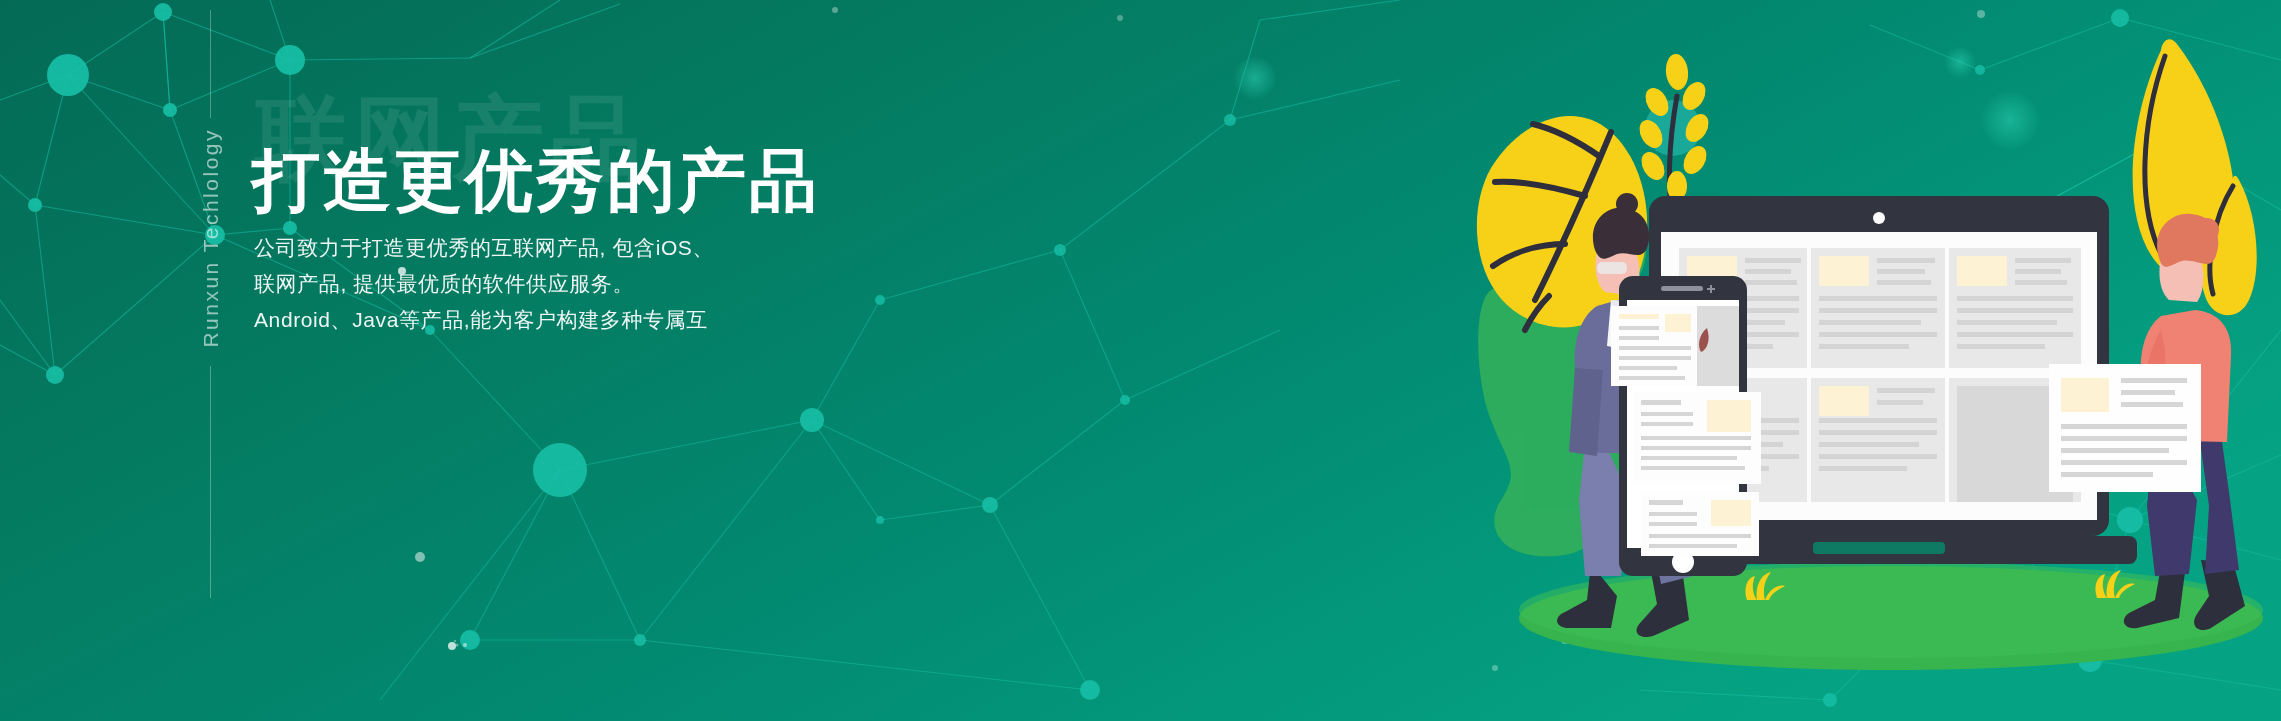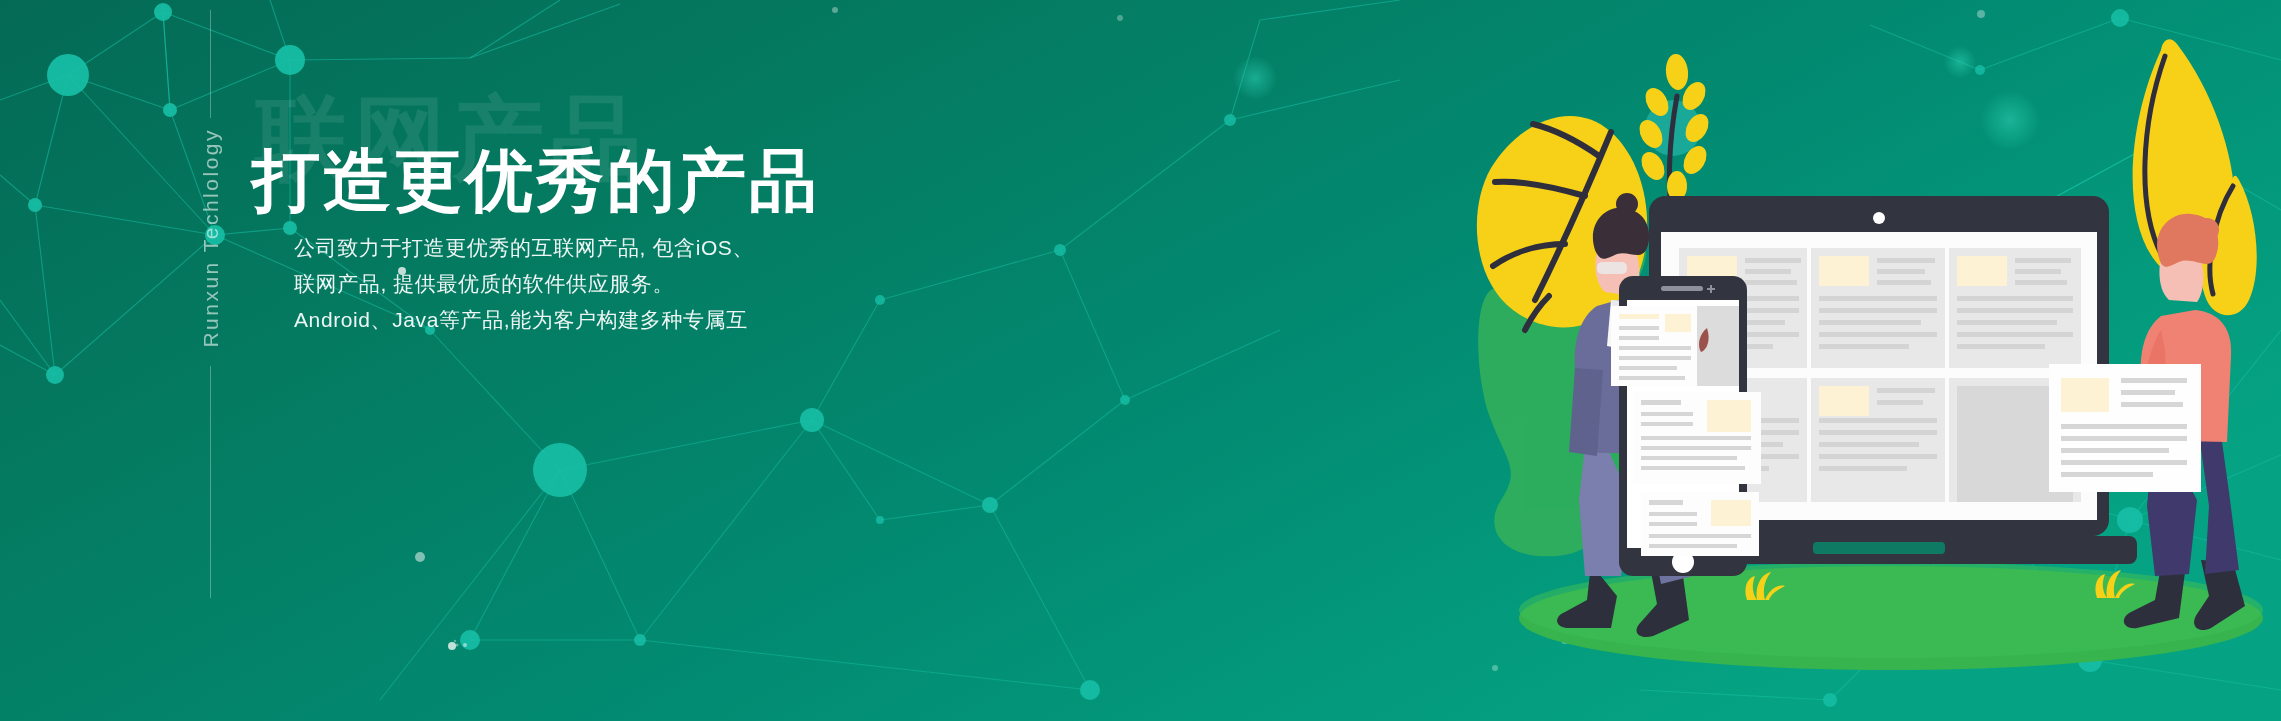--- a/index.html
+++ b/index.html
@@ -85,21 +85,20 @@
   
   .para{
     position:absolute;
     left:254px; top:230px;
     width:560px;
     font-size:21px;
     line-height:36px;
     color:rgba(255,255,255,.93);
     letter-spacing:.6px;
     font-weight:400;
-    margin-left:40px;
   }
   .para div{ white-space:nowrap; }
 
   
   .illus{
     position:absolute;
     right:0; top:0;
     width:820px; height:721px;
   }
 </style>

